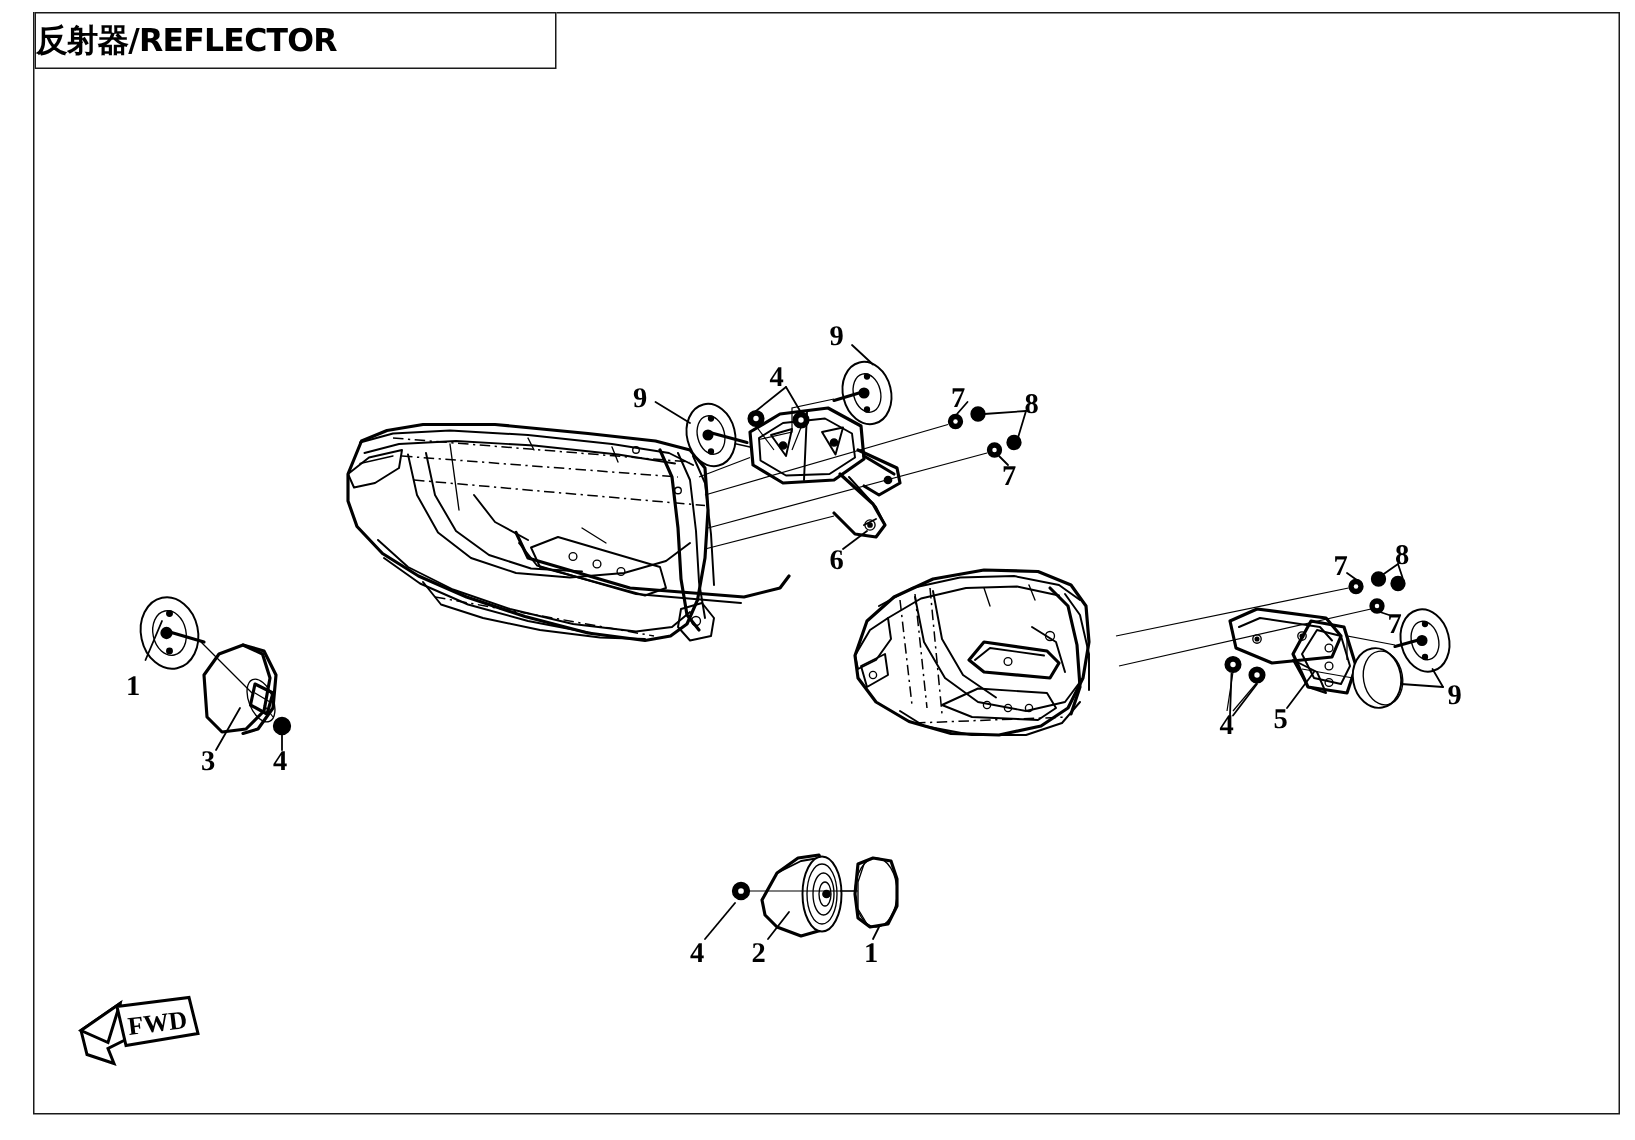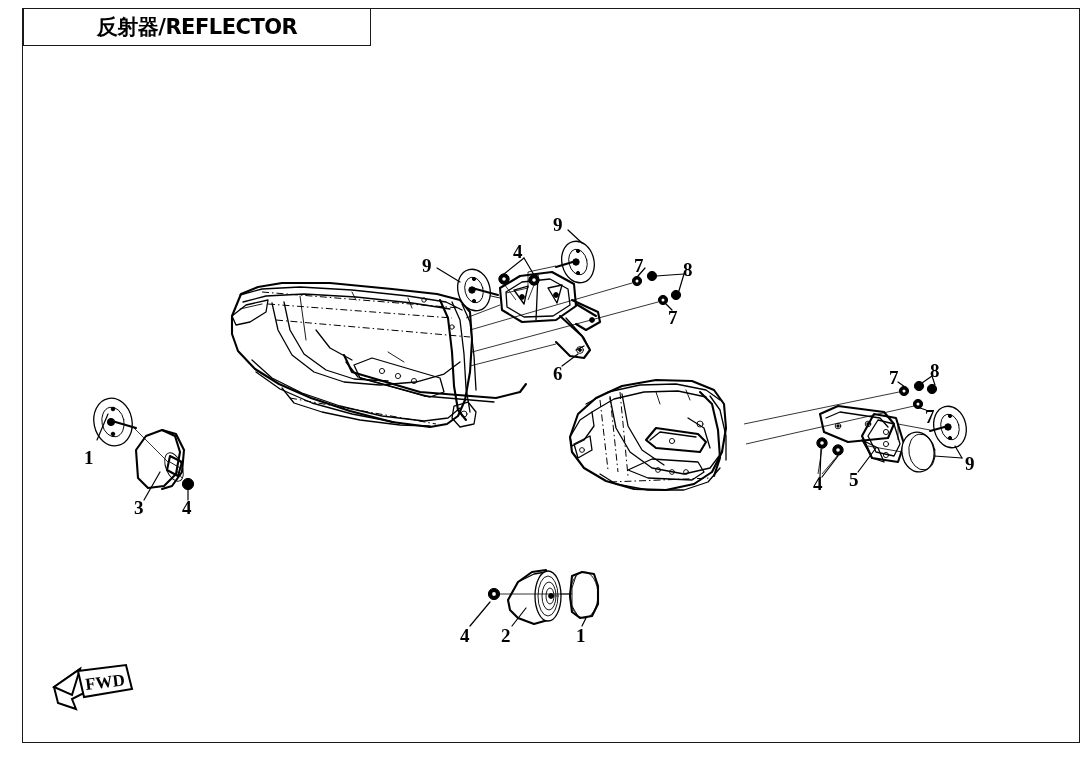--- a/index.html
+++ b/index.html
@@ -31,21 +31,21 @@
     position: absolute;
     left: 23px;
     top: 8px;
     width: 348px;
     height: 38px;
     border: 1.5px solid #1a1a1a;
     box-sizing: border-box;
     background: #ffffff;
     display: flex;
     align-items: center;
-    justify-content: center;
+    justify-content: flex-start;
   }
   #title-text {
     font-family: "DejaVu Sans", sans-serif;
     font-weight: bold;
     font-size: 21px;
     color: #000000;
     letter-spacing: -0.5px;
     white-space: nowrap;
   }
   #diagram-svg {

